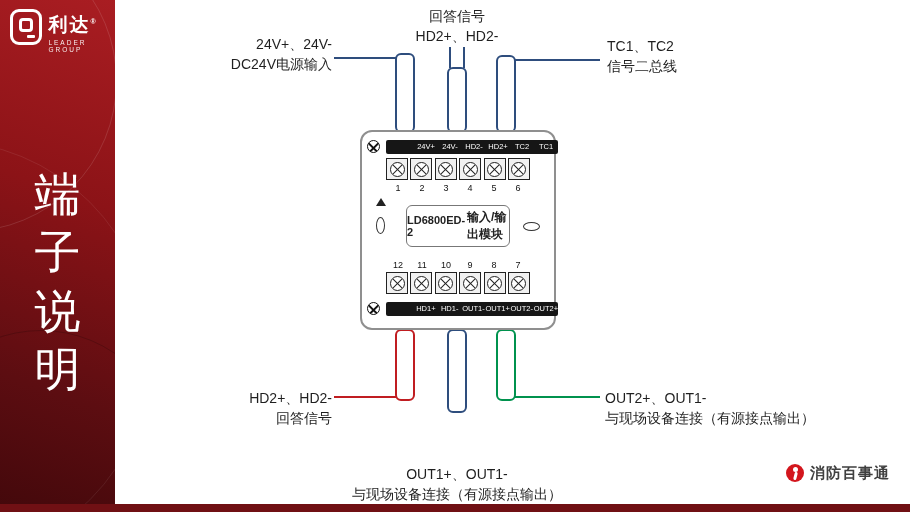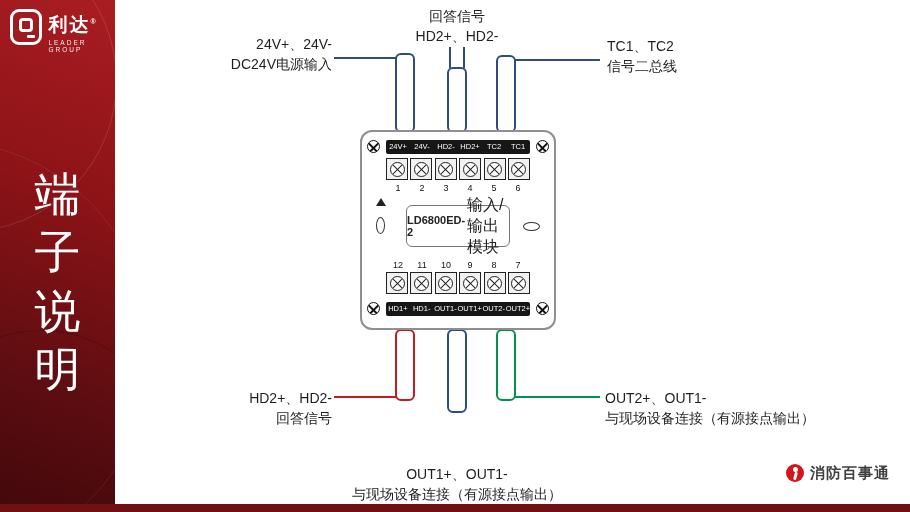--- a/index.html
+++ b/index.html
@@ -45,21 +45,21 @@
   
   .module{position:absolute;left:360px;top:130px;width:196px;height:200px;background:#fff;
     border:2px solid #8f8f8f;border-radius:12px;box-sizing:border-box;z-index:1;}
   .screw{position:absolute;width:13px;height:13px;border:1.5px solid #111;border-radius:50%;
     box-sizing:border-box;overflow:hidden;background:#fff;}
   .screw::before,.screw::after{content:"";position:absolute;top:50%;left:-2px;right:-2px;height:1.5px;background:#111;}
   .screw::before{transform:rotate(45deg);}
   .screw::after{transform:rotate(-45deg);}
   .screw-tl{left:5px;top:8px;}  .screw-tr{left:174px;top:8px;}
   .screw-bl{left:5px;top:170px;} .screw-br{left:174px;top:170px;}
-  .bar{position:absolute;left:24px;width:144px;height:14px;background:#161616;border-radius:2px;display:flex;}
+  .bar{position:absolute;left:24px;width:144px;height:14px;background:#161616;border-radius:2px;display:flex;padding-left:28px;}
   .bar span{flex:1;text-align:center;color:#fff;font-size:7.5px;line-height:14px;white-space:nowrap;}
   .bar-top{top:8px;} .bar-bottom{top:170px;}
   .trow{position:absolute;left:24px;width:144px;display:flex;justify-content:space-between;}
   .trow-top{top:26px;} .trow-bottom{top:140px;}
   .term{width:22px;height:22px;border:1.5px solid #222;background:#f1f1f1;box-sizing:border-box;
     display:flex;align-items:center;justify-content:center;}
   .tcircle{width:15px;height:15px;border:1.5px solid #222;border-radius:50%;box-sizing:border-box;
     position:relative;background:#fff;overflow:hidden;}
   .tcircle::before,.tcircle::after{content:"";position:absolute;top:50%;left:-2px;right:-2px;height:1.4px;background:#222;}
   .tcircle::before{transform:rotate(45deg);}
@@ -69,21 +69,21 @@
   .nrow-top{top:51px;} .nrow-bottom{top:128px;}
   .tri{position:absolute;left:14px;top:66px;width:0;height:0;
     border-left:5px solid transparent;border-right:5px solid transparent;border-bottom:8px solid #222;}
   .oval{position:absolute;border:1.3px solid #333;border-radius:50%;box-sizing:border-box;}
   .oval-left{left:14px;top:85px;width:9px;height:17px;}
   .oval-right{left:161px;top:90px;width:17px;height:9px;}
   .namebox{position:absolute;left:44px;top:73px;width:104px;height:42px;border:1.5px solid #777;
     border-radius:6px;box-sizing:border-box;display:flex;align-items:center;
     justify-content:center;gap:2px;}
   .namebox .l1{font-size:11px;font-weight:bold;color:#222;}
-  .namebox .l2{font-size:16px;color:#222;}
+  .namebox .l2{font-size:12px;color:#222;font-weight:bold;}
 
   
   .brand{position:absolute;left:786px;top:464px;display:flex;gap:6px;z-index:1;}
   .brand-icon{width:18px;height:18px;border-radius:50%;background:var(--footer-red,#d3161d);position:relative;}
   .brand-icon::before{content:"";position:absolute;left:6.5px;top:2.5px;width:5px;height:5px;border-radius:50%;background:#fff;}
   .brand-icon::after{content:"";position:absolute;left:7.5px;top:8px;width:3px;height:8px;border-radius:2px;background:#fff;transform:rotate(14deg);}
   .brand-text{font-size:15px;font-weight:bold;color:#404040;letter-spacing:1px;}
 </style>
 </head>
 <body>

